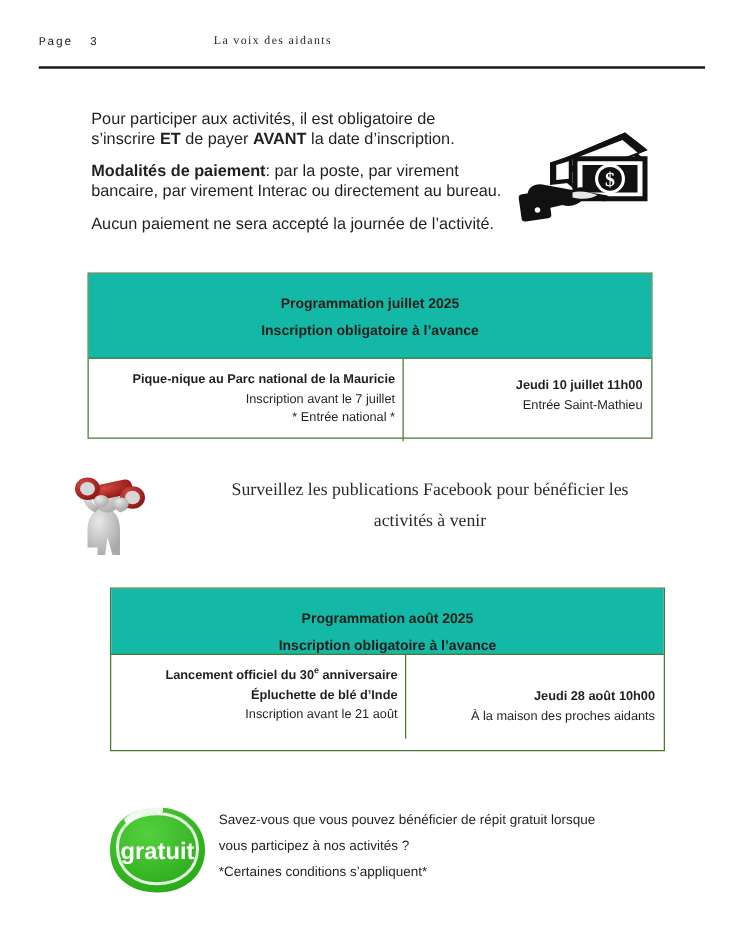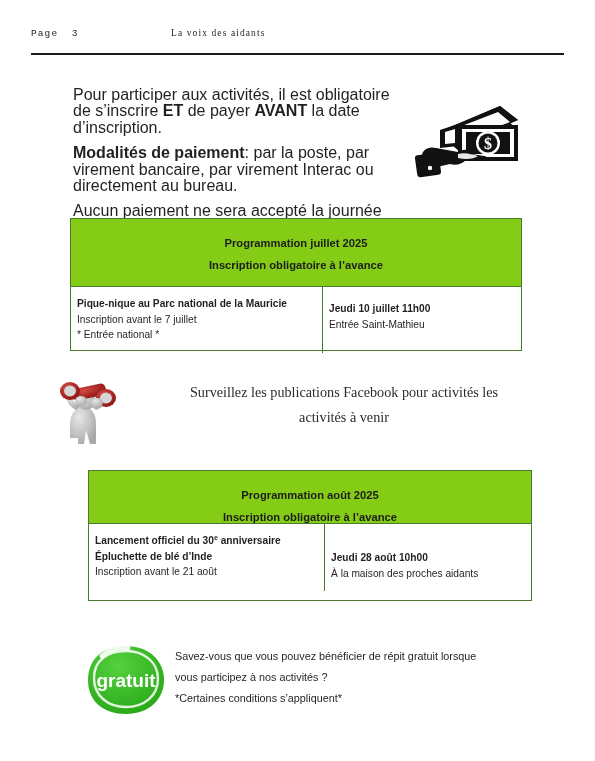--- a/index.html
+++ b/index.html
@@ -52,21 +52,21 @@
     height: 2px;
     background: #1a1a1a;
   }
 
   
   .intro {
     position: absolute;
     left: 73px;
     top: 87px;
     width: 330px;
-    font-size: 16px;
+    font-size: 13px;
     line-height: 16.4px;
     color: #231f20;
   }
   .intro p {
     margin: 0 0 9px 0;
   }
   .intro b { font-weight: bold; }
 
   
   .money-icon {
@@ -78,41 +78,41 @@
   }
 
   
   .prog-table {
     position: absolute;
     border: 1.4px solid #4a7a32;
     box-sizing: border-box;
     background: #ffffff;
   }
   .prog-head {
-    background: #84cc16;
+    background: #14b8a6;
     border-bottom: 1.4px solid #4a7a32;
     text-align: center;
     padding: 13px 6px 14px 6px;
     box-sizing: border-box;
   }
   .prog-head .line {
     font-size: 11.2px;
     font-weight: bold;
     line-height: 22px;
     color: #1d1d1b;
   }
   .prog-body {
     display: flex;
     width: 100%;
     box-sizing: border-box;
   }
   .prog-cell {
     box-sizing: border-box;
     padding: 9px 6px 10px 6px;
-    text-align: left;
+    text-align: right;
     font-size: 10.2px;
     line-height: 15.6px;
     color: #231f20;
   }
   .prog-cell.left {
     border-right: 1.4px solid #4a7a32;
   }
   .prog-cell .bold { font-weight: bold; }
   .prog-cell sup {
     font-size: 7px;
@@ -279,21 +279,21 @@
       <ellipse cx="22" cy="21" rx="10" ry="9" fill="url(#gRed)"></ellipse>
       <ellipse cx="22" cy="21" rx="6" ry="5.4" fill="#d6d6d6"></ellipse>
       <ellipse cx="58" cy="28" rx="10" ry="9" fill="url(#gRed)"></ellipse>
       <ellipse cx="58" cy="28" rx="6" ry="5.4" fill="#d6d6d6"></ellipse>
 
       <ellipse cx="33" cy="31" rx="6" ry="5" fill="url(#gGrey)"></ellipse>
       <ellipse cx="49" cy="33" rx="6" ry="5" fill="url(#gGrey)"></ellipse>
     </svg>
   </div>
   <div class="fb-text">
-    <div>Surveillez les publications Facebook pour activités les</div>
+    <div>Surveillez les publications Facebook pour bénéficier les</div>
     <div>activités à venir</div>
   </div>
 </div>
 
 <div class="prog-table" id="table-aout">
   <div class="prog-head">
     <div class="line">Programmation août 2025</div>
     <div class="line">Inscription obligatoire à l’avance</div>
   </div>
   <div class="prog-body">

